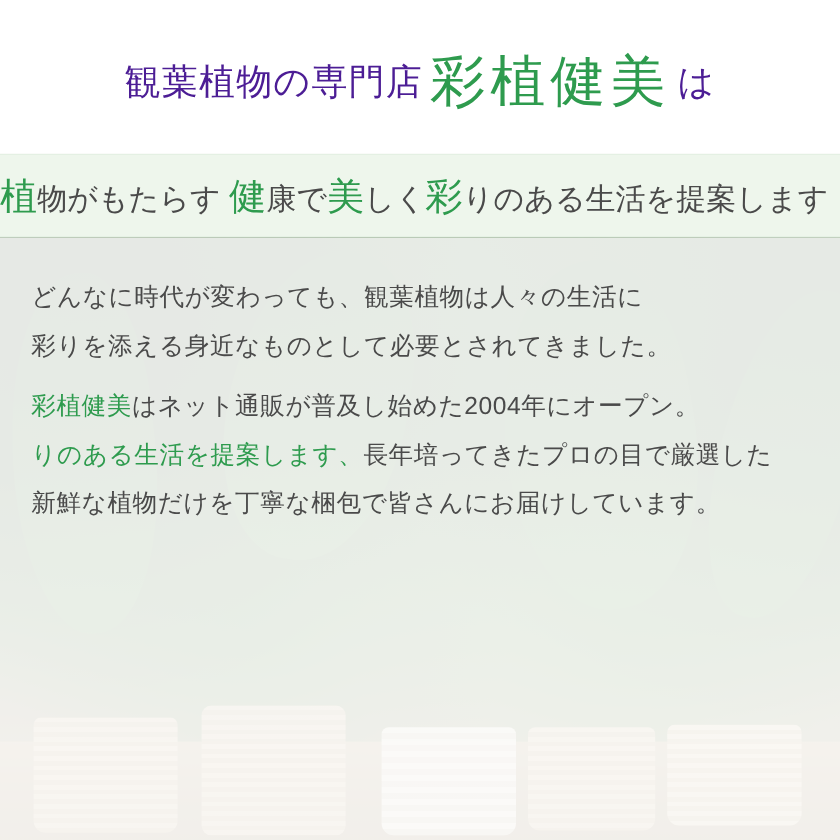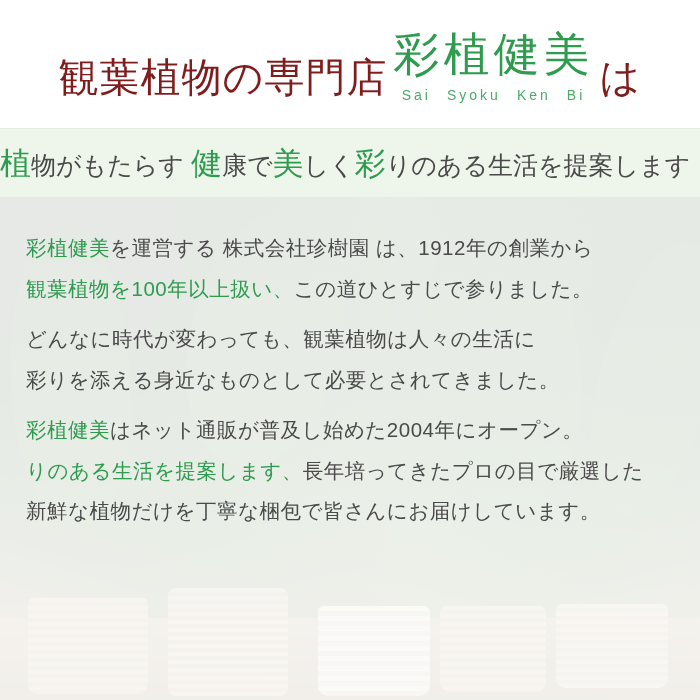--- a/index.html
+++ b/index.html
@@ -31,22 +31,22 @@
     padding-top: 6px;
     box-sizing: border-box;
   }
   .header-line {
     display: flex;
     align-items: flex-end;
     justify-content: center;
     white-space: nowrap;
   }
   .header-plain {
-    font-size: 40px;
-    color: #7f1d1d;
+    font-size: 30px;
+    color: #4c1d95;
     letter-spacing: 1px;
     line-height: 1;
     padding-bottom: 6px;
   }
   .brand-wrap {
     display: flex;
     flex-direction: column;
     align-items: center;
     margin: 0 6px;
   }
@@ -169,26 +169,20 @@
 </head>
 <body>
 
 <div class="page">
 
   <div class="header">
     <div class="header-line">
       <span class="header-plain">観葉植物の専門店</span>
       <span class="brand-wrap">
         <span class="brand-kanji">彩植健美</span>
-        <span class="brand-romaji">
-          <span>Sai</span>
-          <span>Syoku</span>
-          <span>Ken</span>
-          <span>Bi</span>
-        </span>
       </span>
       <span class="header-plain">は</span>
     </div>
   </div>
 
   <div class="banner">
     <div class="banner-text"><span class="g">植</span><span class="d">物がもたらす </span><span class="g">健</span><span class="d">康で</span><span class="g">美</span><span class="d">しく</span><span class="g">彩</span><span class="d">りのある生活を提案します</span></div>
   </div>
 
   <div class="body-area">
@@ -200,24 +194,20 @@
       <div class="table"></div>
       <div class="pot p1"></div>
       <div class="pot p2"></div>
       <div class="pot p3"></div>
       <div class="pot p4"></div>
       <div class="pot p5"></div>
     </div>
     <div class="veil"></div>
     <div class="copy">
         <div class="para">
-          <div class="line"><span class="g">彩植健美</span><span class="d">を運営する 株式会社珍樹園 は、1912年の創業から</span></div>
-          <div class="line"><span class="g">観葉植物を100年以上扱い、</span><span class="d">この道ひとすじで参りました。</span></div>
-        </div>
-        <div class="para">
           <div class="line center"><span class="d">どんなに時代が変わっても、観葉植物は人々の生活に</span></div>
           <div class="line center"><span class="d">彩りを添える身近なものとして必要とされてきました。</span></div>
         </div>
         <div class="para">
           <div class="line"><span class="g">彩植健美</span><span class="d">はネット通販が普及し始めた2004年にオープン。</span></div>
           <div class="line"><span class="g">りのある生活を提案します、</span><span class="d">長年培ってきたプロの目で厳選した</span></div>
           <div class="line"><span class="d">新鮮な植物だけを丁寧な梱包で皆さんにお届けしています。</span></div>
         </div>
       </div>
   </div>

